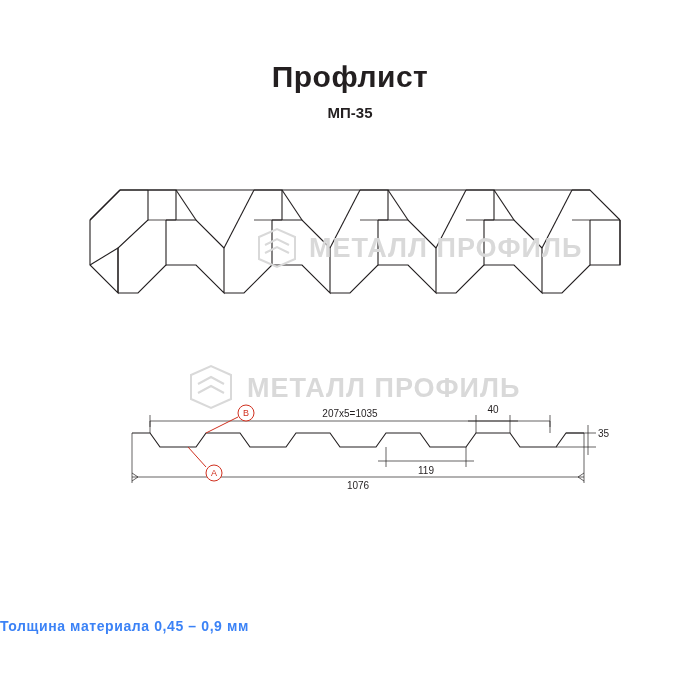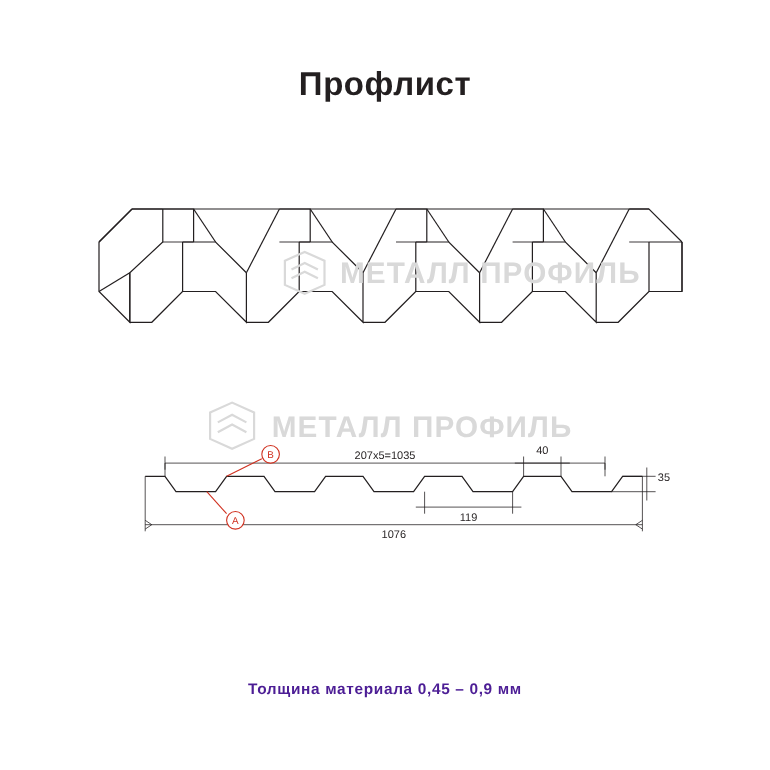--- a/index.html
+++ b/index.html
@@ -54,25 +54,25 @@
     top: 355px;
     left: 110px;
     width: 500px;
     height: 150px;
   }
   .footer {
     position: absolute;
     top: 618px;
     left: 0;
     width: 700px;
-    text-align: center;
+    text-align: left;
     font-size: 14px;
     font-weight: bold;
     letter-spacing: 0.6px;
-    color: #4c1d95;
+    color: #3b82f6;
   }
   .wm {
     position: absolute;
     pointer-events: none;
     opacity: 1;
     margin-left: 28px;
   }
   .wm1 { top: 215px; left: 215px; }
   .wm2 { top: 345px; left: 145px; }
   svg { display: block; overflow: visible; }
@@ -85,20 +85,21 @@
   .callout-t { font-family: "Liberation Sans", sans-serif; font-size: 9px; fill: #d0301f; }
   .wm-txt { font-family: "Liberation Sans", sans-serif; font-size: 27px; font-weight: bold; fill: #d9d9d9; letter-spacing: 1px; }
   .wm-shape { fill: none; stroke: #d9d9d9; stroke-width: 2; }
 </style>
 </head>
 <body>
 
 <div class="page">
 
   <div class="title">Профлист</div>
+  <div class="subtitle">МП-35</div>
 
   <div class="iso-wrap">
     <svg width="590" height="160" viewBox="0 0 590 160">
       <g class="ln">
 
         <path d="M30 60 L60 30 L530 30 L560 60"></path>
 
         <path d="M30 60
                  L30 105
                  L58 133

